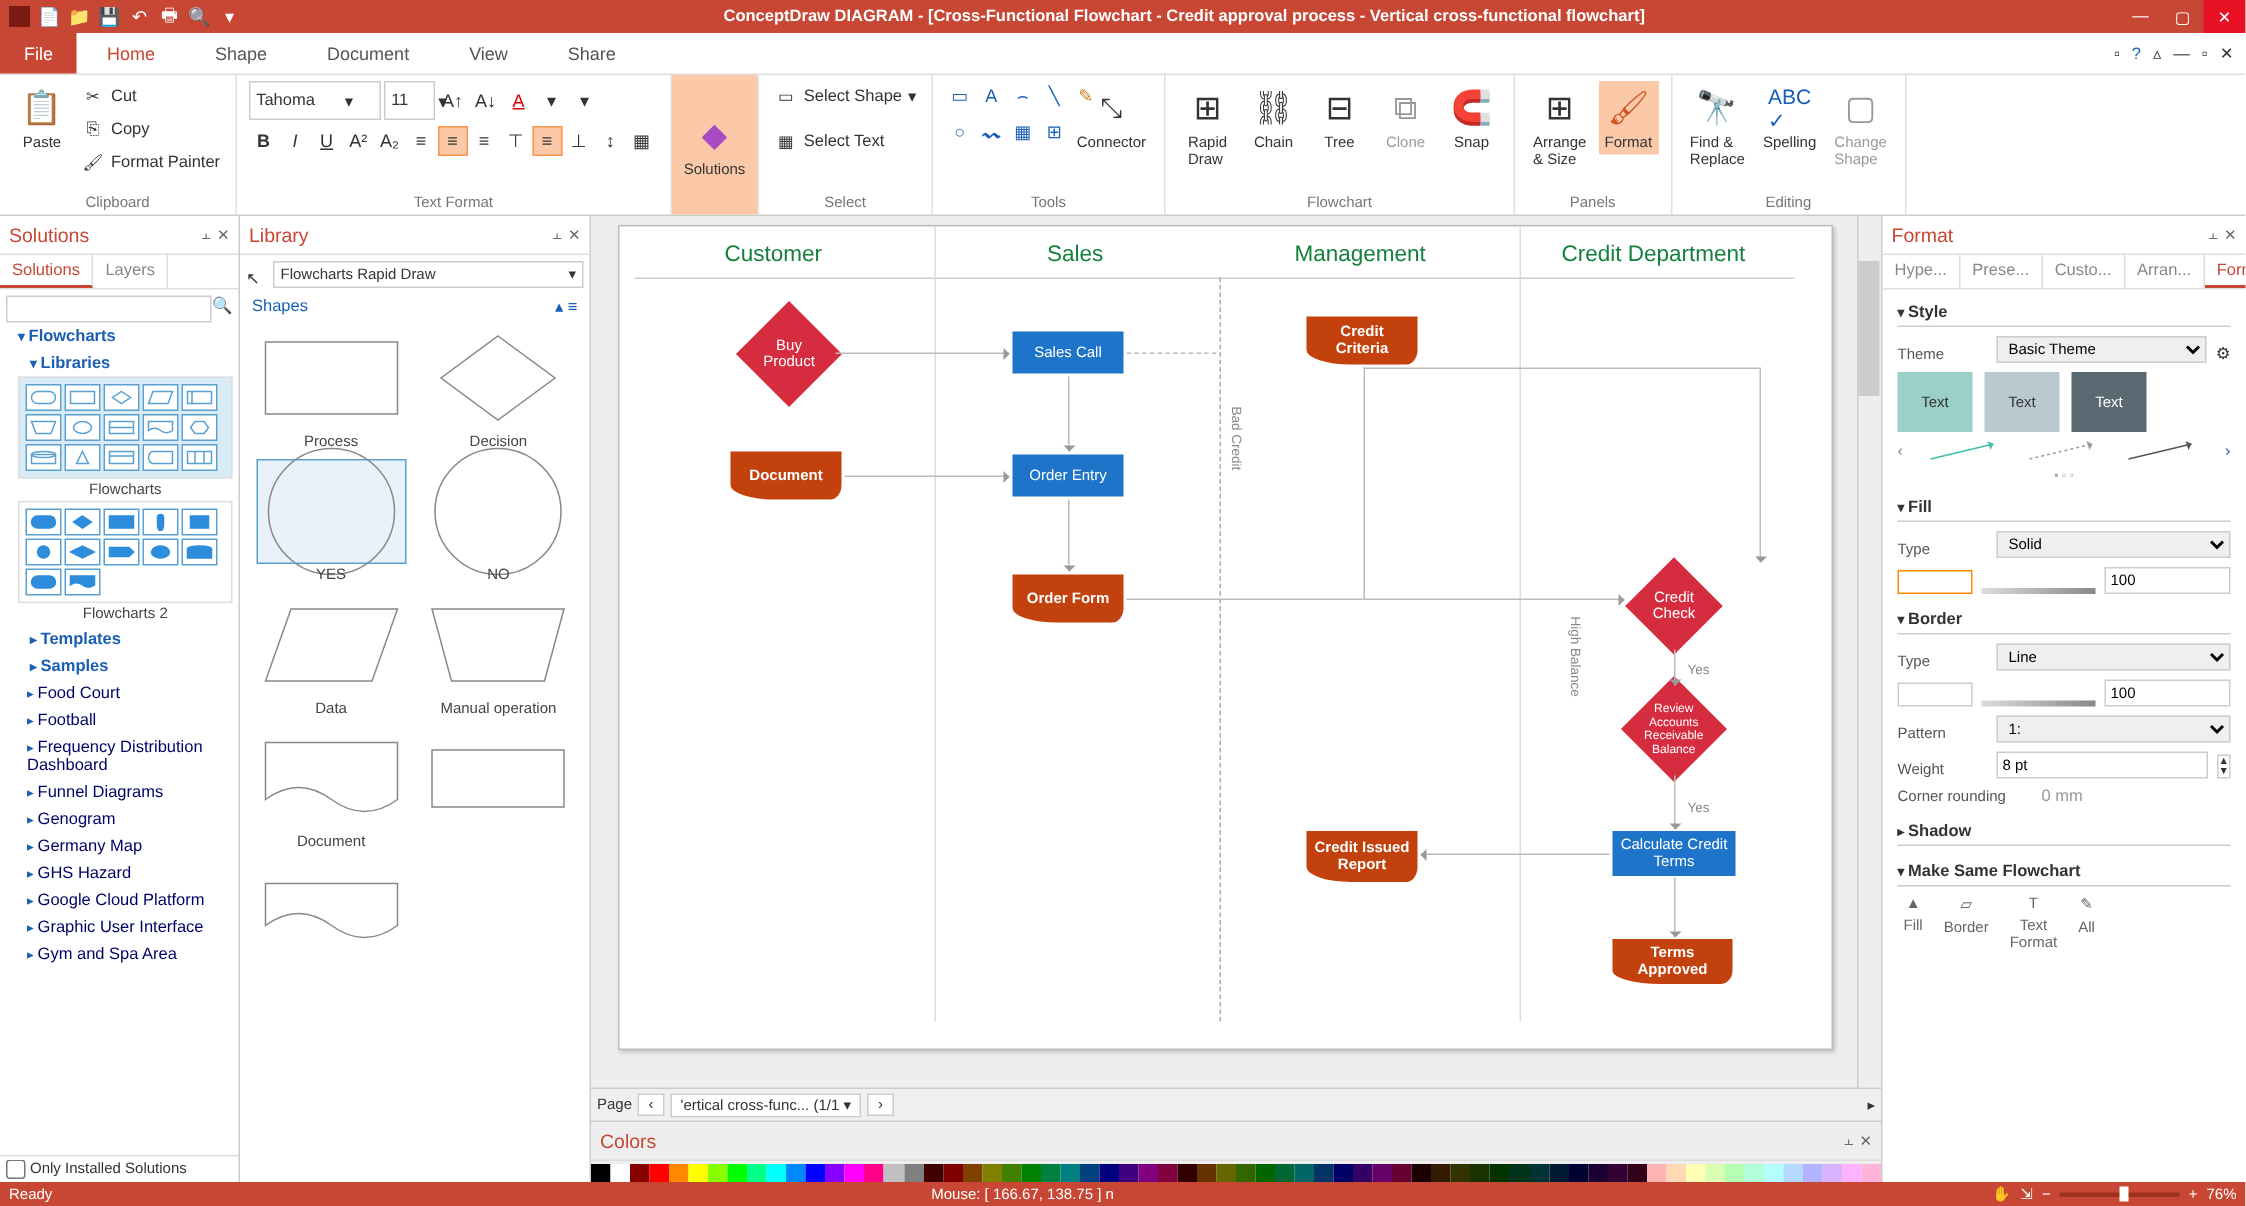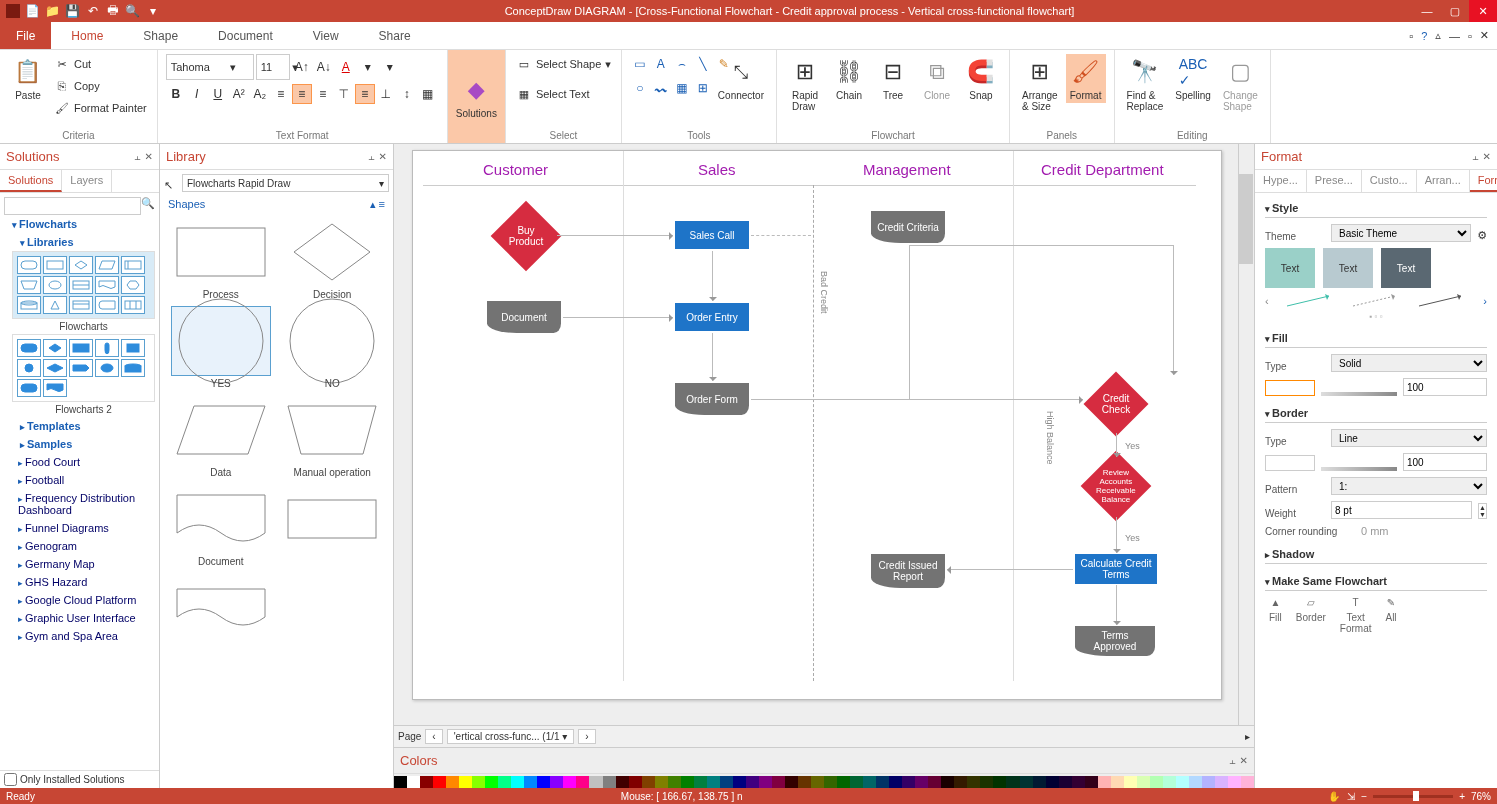--- a/index.html
+++ b/index.html
@@ -2,21 +2,21 @@
 <html><head>
 <meta charset="utf-8">
 <style>
 * { margin: 0; padding: 0; box-sizing: border-box; font-family: 'Segoe UI', Tahoma, sans-serif; }
 body { width: 1497px; height: 804px; overflow: hidden; background: #fff; font-size: 11px; color: #333; }
 
 
 .titlebar { height: 22px; background: #c74634; display: flex; align-items: center; color: #fff; font-size: 11px; }
 .titlebar .qat { display: flex; gap: 6px; padding: 0 6px; align-items: center; }
 .qat-icon { width: 14px; height: 14px; display: flex; align-items: center; justify-content: center; font-size: 12px; }
-.titlebar .title { flex: 1; text-align: center; }
+.titlebar .title { flex: 1; text-align: center; font-weight: bold; }
 .win-controls { display: flex; }
 .win-btn { width: 28px; height: 22px; display: flex; align-items: center; justify-content: center; font-size: 11px; }
 .win-close { background: #e81123; }
 
 
 .menubar { height: 28px; background: #fff; display: flex; align-items: stretch; border-bottom: 1px solid #ddd; }
 .file-tab { background: #c74634; color: #fff; padding: 0 16px; display: flex; align-items: center; font-size: 12px; }
 .menu-tab { padding: 0 20px; display: flex; align-items: center; font-size: 12px; color: #555; }
 .menu-tab.active { color: #c74634; }
 .menubar-right { margin-left: auto; display: flex; align-items: center; gap: 8px; padding-right: 8px; }
@@ -70,25 +70,25 @@
 .shapes-grid { display: grid; grid-template-columns: 1fr 1fr; gap: 6px; padding: 4px; overflow: hidden; }
 .shape-item { display: flex; flex-direction: column; align-items: center; gap: 2px; }
 .shape-item.selected .shape-svg { border: 1px solid #5aa0d0; background: #e8f2fb; }
 .shape-svg { width: 100px; height: 70px; display: flex; align-items: center; justify-content: center; }
 .shape-label { font-size: 10px; color: #444; }
 
 
 .canvas-area { flex: 1; display: flex; flex-direction: column; background: #eee; position: relative; }
 .canvas-scroll { flex: 1; overflow: hidden; padding: 6px 6px 0 18px; position: relative;}
 .canvas-page { background: #fff; border:1px solid #bbb; width: 810px; height: 550px; position: relative; box-shadow: 1px 1px 3px rgba(0,0,0,0.2);}
-.swimlane-hdr { position: absolute; top: 10px; font-size: 15px; color: #a21caf; }
+.swimlane-hdr { position: absolute; top: 10px; font-size: 15px; color: #15803d; }
 .node { position: absolute; display: flex; align-items: center; justify-content: center; text-align: center; font-size: 10px; color: #fff; padding: 4px; }
 .node.diamond { transform: rotate(45deg); }
 .node.diamond span { transform: rotate(-45deg); display:block; }
-.node.teal { background: #737373; }
+.node.teal { background: #c2410c; font-weight: bold; }
 .node.blue { background: #1e74c8; }
 .node.red { background: #d62c40; }
 .node.doc { border-bottom-left-radius: 40% 30%; border-bottom-right-radius: 10% 30%; }
 .flow-label { position: absolute; font-size: 9px; color: #888; }
 .arrow { position: absolute; background: #bbb; }
 .arrow.h { height: 1px; }
 .arrow.v { width: 1px; }
 .arrow::after { content: ''; position: absolute; border: 4px solid transparent; }
 .arrow.h.r::after { right: -4px; top: -3.5px; border-left-color: #999;}
 .arrow.v.d::after { bottom: -4px; left: -3.5px; border-top-color: #999;}
@@ -180,21 +180,21 @@
         <div class="rbtn-h">
             <span class="icn">⎘</span>
             <span>Copy</span>
           </div>
         <div class="rbtn-h">
             <span class="icn">🖌</span>
             <span>Format Painter</span>
           </div>
       </div>
     </div>
-    <div class="ribbon-group-label">Criteria</div>
+    <div class="ribbon-group-label">Clipboard</div>
   </div>
 
   <div class="ribbon-group" style="width:290px;">
     <div class="ribbon-group-body" style="flex-direction:column; gap:4px;">
       <div style="display:flex;gap:2px;align-items:center;">
         <div class="font-sel" style="width:88px;">
             <span>Tahoma</span>
             <span>▾</span>
           </div>
         <div class="font-sel" style="width:34px;">

